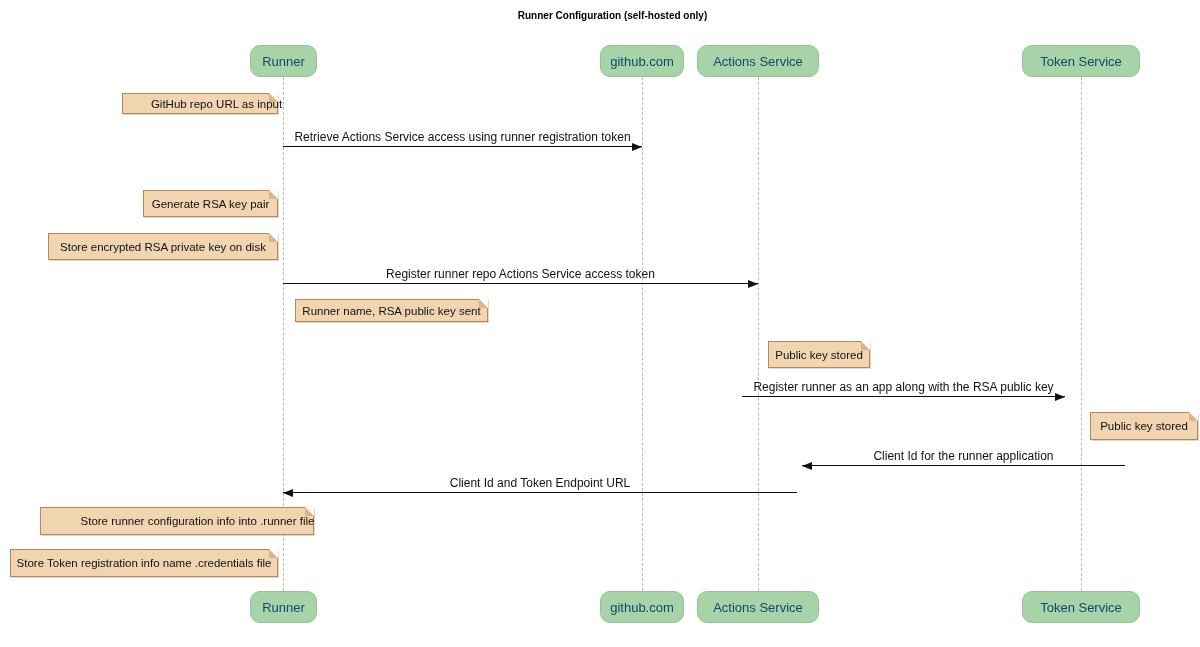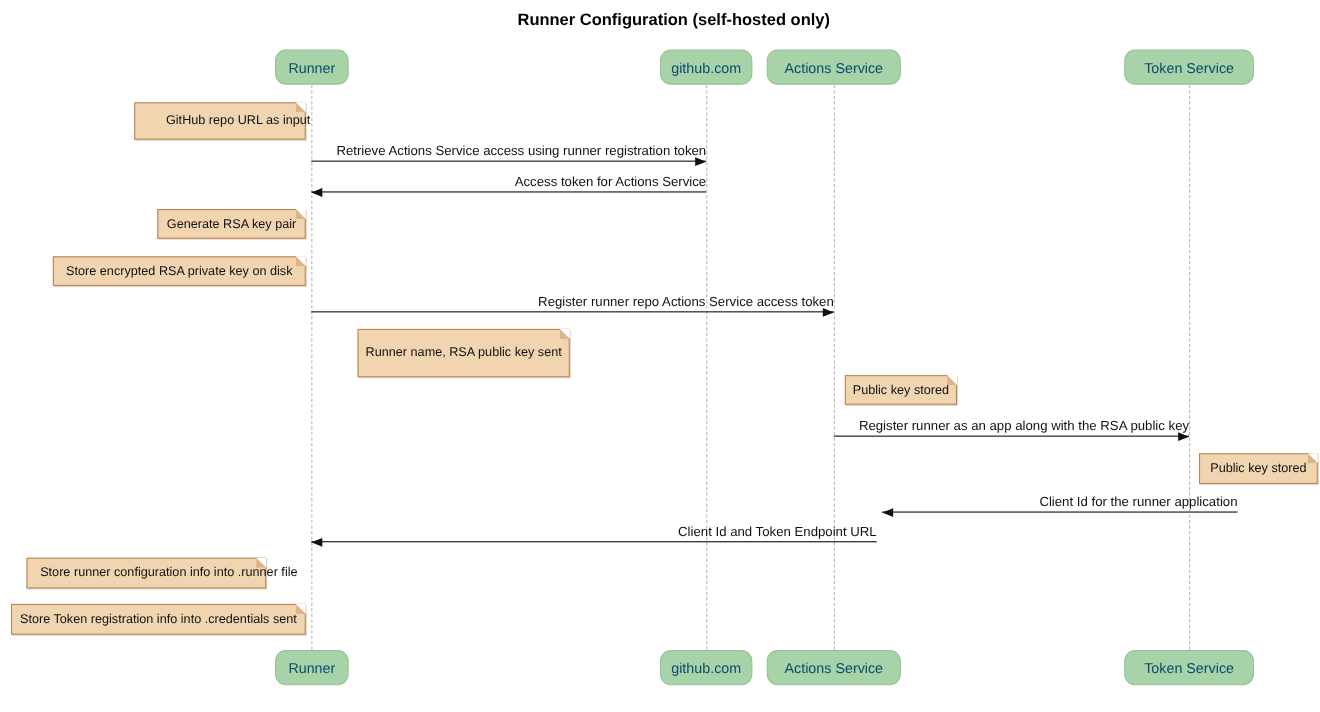--- a/index.html
+++ b/index.html
@@ -3,21 +3,21 @@
 <meta charset="utf-8">
 <style>
   html,body { margin:0; padding:0; background:#ffffff; }
   body { font-family:"Liberation Sans", sans-serif; }
   #canvas {
     position:relative; width:1200px; height:647px;
     background:#ffffff; overflow:hidden;
   }
   .title {
     position:absolute; top:10px; left:25px; width:1175px;
-    text-align:center; font-weight:bold; font-size:15px; color:#000;
+    text-align:center; font-weight:bold; font-size:10px; color:#000;
   }
   .lifeline {
     position:absolute; width:0;
     border-left:1px dashed #b9b9b9;
   }
   .participant {
     position:absolute; height:32px; box-sizing:border-box;
     background:#a8d3a8; border:1px solid #93c493; border-radius:10px;
     display:flex; align-items:center; justify-content:center;
     font-size:13px; color:#0c4a6e; white-space:nowrap;
@@ -34,21 +34,21 @@
     border-style:solid; border-width:0 9px 9px 0;
     border-color:#ffffff #ffffff #dcb488 #dcb488;
   }
   .message { position:absolute; height:18px; }
   .msg-line {
     position:absolute; left:0; right:0; bottom:0; height:0;
     border-top:1px solid #101010;
   }
   .msg-label {
     position:absolute; left:0; right:0; bottom:3px;
-    text-align:right; font-size:12px; color:#111; white-space:nowrap;
+    text-align:center; font-size:12px; color:#111; white-space:nowrap;
   }
   .arrow-head {
     position:absolute; bottom:-4px; width:0; height:0;
     border-top:4.5px solid transparent; border-bottom:4.5px solid transparent;
   }
   .arrow-head.right { right:0; border-left:10px solid #101010; }
   .arrow-head.left  { left:0;  border-right:10px solid #101010; }
 </style>
 </head>
 <body>
@@ -81,70 +81,65 @@
     <span>Token Service</span>
   </div>
     <div class="participant" style="left: 1022px; width: 118px; top: 591px;">
     <span>Token Service</span>
   </div>
     <div class="message" style="left: 283px; width: 359px; top: 129px;">
     <div class="msg-label">Retrieve Actions Service access using runner registration token</div>
     <div class="msg-line"></div>
     <div class="arrow-head right"></div>
   </div>
-    <div class="message" style="left: 283px; width: 359px; top: 157px;">
-    <div class="msg-label">Access token for Actions Service</div>
-    <div class="msg-line"></div>
-    <div class="arrow-head left"></div>
-  </div>
     <div class="message" style="left: 283px; width: 475px; top: 266px;">
     <div class="msg-label">Register runner repo Actions Service access token</div>
     <div class="msg-line"></div>
     <div class="arrow-head right"></div>
   </div>
-    <div class="message" style="left: 758px; width: 323px; top: 379px;">
+    <div class="message" style="left: 742px; width: 323px; top: 379px;">
     <div class="msg-label">Register runner as an app along with the RSA public key</div>
     <div class="msg-line"></div>
     <div class="arrow-head right"></div>
   </div>
     <div class="message" style="left: 758px; width: 323px; top: 448px; margin-left: 44px;">
     <div class="msg-label">Client Id for the runner application</div>
     <div class="msg-line"></div>
     <div class="arrow-head left"></div>
   </div>
     <div class="message" style="left: 283px; width: 475px; top: 475px; padding-left: 39px;">
     <div class="msg-label">Client Id and Token Endpoint URL</div>
     <div class="msg-line"></div>
     <div class="arrow-head left"></div>
   </div>
-    <div class="note" style="left: 122px; top: 93px; width: 156px; height: 34px; padding-left: 40px;">
+    <div class="note" style="left: 122px; top: 93px; width: 156px; height: 21px; padding-left: 40px;">
     <span class="fold"></span>
     <span class="note-text">GitHub repo URL as input</span>
   </div>
     <div class="note" style="left: 143px; top: 190px; width: 135px; height: 27px; text-align: right;">
     <span class="fold"></span>
     <span class="note-text">Generate RSA key pair</span>
   </div>
     <div class="note" style="left: 48px; top: 233px; width: 230px; height: 27px; align-items: center;">
     <span class="fold"></span>
     <span class="note-text">Store encrypted RSA private key on disk</span>
   </div>
-    <div class="note" style="left: 295px; top: 299px; width: 193px; height: 44px; margin-left: 30px;">
+    <div class="note" style="left: 295px; top: 299px; width: 193px; height: 23px;">
     <span class="fold"></span>
     <span class="note-text">Runner name, RSA public key sent</span>
   </div>
     <div class="note" style="left: 768px; top: 341px; width: 102px; height: 27px;">
     <span class="fold"></span>
     <span class="note-text">Public key stored</span>
   </div>
     <div class="note" style="left: 1090px; top: 412px; width: 108px; height: 28px;">
     <span class="fold"></span>
     <span class="note-text">Public key stored</span>
   </div>
-    <div class="note" style="left: 24px; top: 507px; width: 218px; height: 28px; padding-left: 48px;">
+    <div class="note" style="left: 40px; top: 507px; width: 274px; height: 28px; padding-left: 48px;">
     <span class="fold"></span>
     <span class="note-text">Store runner configuration info into .runner file</span>
   </div>
     <div class="note" style="left: 10px; top: 549px; width: 268px; height: 28px;">
     <span class="fold"></span>
-    <span class="note-text">Store Token registration info into .credentials sent</span>
+    <span class="note-text">Store Token registration info name .credentials file</span>
   </div>
   </div>
 
 </body></html>

